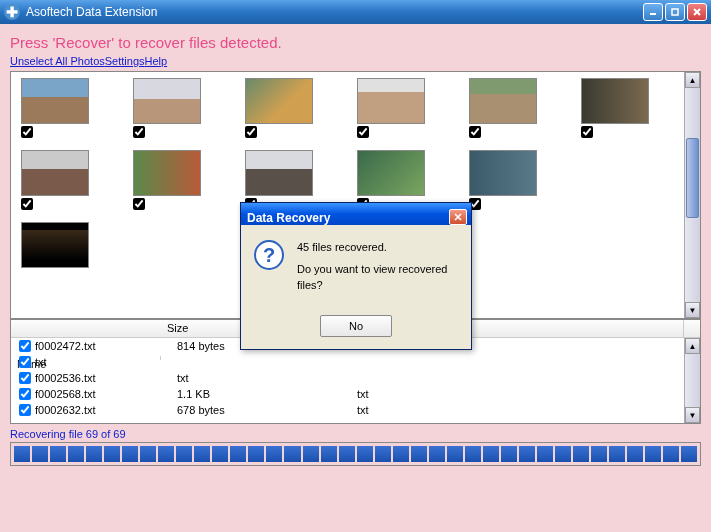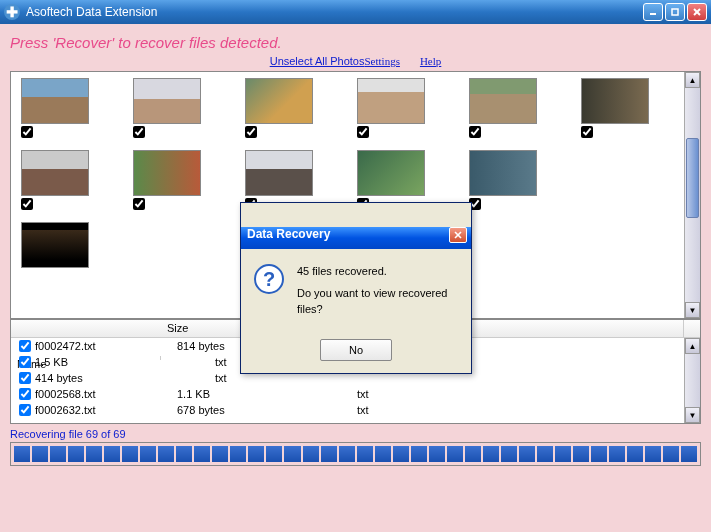--- a/index.html
+++ b/index.html
@@ -11,24 +11,24 @@
 .titlebar .title { flex: 1; }
 .winbtns { display: flex; gap: 2px; }
 .winbtn { width: 20px; height: 18px; border: 1px solid #fff; border-radius: 3px; display: flex; align-items: center; justify-content: center; font-size: 10px; cursor: pointer; }
 .winbtn.min { background: linear-gradient(#6ab0f0,#3a80c8); }
 .winbtn.max { background: linear-gradient(#6ab0f0,#3a80c8); }
 .winbtn.close { background: linear-gradient(#f08080,#d04040); }
 .winbtn svg { width: 10px; height: 10px; }
 
 
 .main { background: #f4d4d8; height: calc(100% - 24px); padding: 6px 10px; display: flex; flex-direction: column; }
-.instruction { color: #e84a8a; font-style: italic; font-size: 15px; padding: 4px 0 2px 0; }
-.linkrow { display: flex; justify-content: center; padding: 2px 0 4px 0; }
+.instruction { color: #e84a8a; font-size: 15px; padding: 4px 0 2px 0; }
+.linkrow { display: flex; justify-content: flex-start; padding: 2px 0 4px 0; }
 .link { color: #1020d0; text-decoration: underline; cursor: pointer; font-size: 11px; }
-.linkrow .right { display: flex; gap: 20px; font-family: Liberation Serif, serif; }
+.linkrow .right { display: flex; gap: 0; }
 
 
 .photos-panel { background: #fff; border: 1px solid #888; height: 248px; position: relative; padding: 6px 18px 6px 10px; overflow: hidden; }
 .photos-inner { display: flex; flex-direction: column; gap: 12px; }
 .photo-row { display: flex; gap: 44px; }
 .photo-item { display: flex; flex-direction: column; align-items: flex-start; }
 .thumb { width: 68px; height: 46px; border: 1px solid #888; background: #555; position: relative; overflow: hidden; }
 .thumb::before { content: ''; position: absolute; inset: 0; }
 .thumb.t1 { background: linear-gradient(to bottom, #7aa5c8 40%, #9a7a5a 40%); }
 .thumb.t2 { background: linear-gradient(to bottom, #d8d8e0 45%, #b8967a 45%); }
@@ -67,21 +67,21 @@
 .files-scroll .sbbtn { height: 16px; background: linear-gradient(#f0f0f8,#c8c8d8); border:1px solid #999;display:flex;align-items:center;justify-content:center;font-size:8px; }
 
 
 .status { color: #1020d0; font-size: 11px; padding: 4px 0 2px 0; }
 .progress-panel { border: 1px solid #888; padding: 3px; background: #f4d4d8; height: 24px; }
 .progress-bar { display: flex; gap: 2px; height: 100%; }
 .seg { flex: 1; background: linear-gradient(to bottom, #3a70d0, #1a50b0); }
 
 
 .dialog { position: absolute; left: 240px; top: 202px; width: 232px; background: #ece9d8; border: 1px solid #0a246a; box-shadow: 2px 2px 6px rgba(0,0,0,0.3); }
-.dialog .dtitle { height: 22px; background: linear-gradient(to bottom,#3d95ff 0%,#0053e1 50%,#0046c8 100%); color: #fff; font-size: 12px; font-weight: bold; display: flex; align-items: flex-start; padding: 0 4px; margin-top: 24px; }
+.dialog .dtitle { height: 22px; background: linear-gradient(to bottom,#3d95ff 0%,#0053e1 50%,#0046c8 100%); color: #fff; font-size: 12px; font-weight: bold; display: flex; align-items: flex-end; padding: 0 4px; }
 .dialog .dtitle .t { flex: 1; padding-left: 2px; }
 .dialog .dclose { width: 18px; height: 16px; background: linear-gradient(#f49a84,#d05030); border: 1px solid #fff; border-radius: 2px; display:flex;align-items:center;justify-content:center; }
 .dialog .dclose svg { width: 8px; height: 8px; }
 .dialog .dbody { padding: 14px 12px 10px 12px; display: flex; gap: 12px; }
 .qicon { width: 32px; height: 32px; flex-shrink: 0; }
 .dtext { font-size: 11px; line-height: 16px; }
 .dtext p { margin-bottom: 6px; }
 .dbtns { display: flex; justify-content: center; gap: 8px; padding: 6px 0 12px 0; }
 .dbtn { width: 72px; height: 22px; background: linear-gradient(#fdfdfd,#e8e8e8); border: 1px solid #888; border-radius: 2px; font-size: 11px; cursor: pointer; }
 .dbtn.primary { outline: 1px solid #2a60c0; }
@@ -197,26 +197,25 @@
     </div>
     <div class="files-body">
       <div class="file-row">
           <input type="checkbox" checked="" style="">
           <span class="fc name">f0002472.txt</span>
           <span class="fc size">814 bytes</span>
           <span class="fc ext">txt</span>
         </div>
       <div class="file-row">
           <input type="checkbox" checked="" style="">
-          <span class="fc size">1.5 KB</span>
-          <span class="fc ext">txt</span>
-        </div>
-      <div class="file-row">
-          <input type="checkbox" checked="" style="">
-          <span class="fc size">414 bytes</span>
+          <span class="fc ext">txt</span>
+        </div>
+      <div class="file-row">
+          <input type="checkbox" checked="" style="">
+          <span class="fc name">f0002536.txt</span>
           <span class="fc ext">txt</span>
         </div>
       <div class="file-row">
           <input type="checkbox" checked="" style="">
           <span class="fc name">f0002568.txt</span>
           <span class="fc size">1.1 KB</span>
           <span class="fc ext">txt</span>
         </div>
       <div class="file-row">
           <input type="checkbox" checked="" style="">

